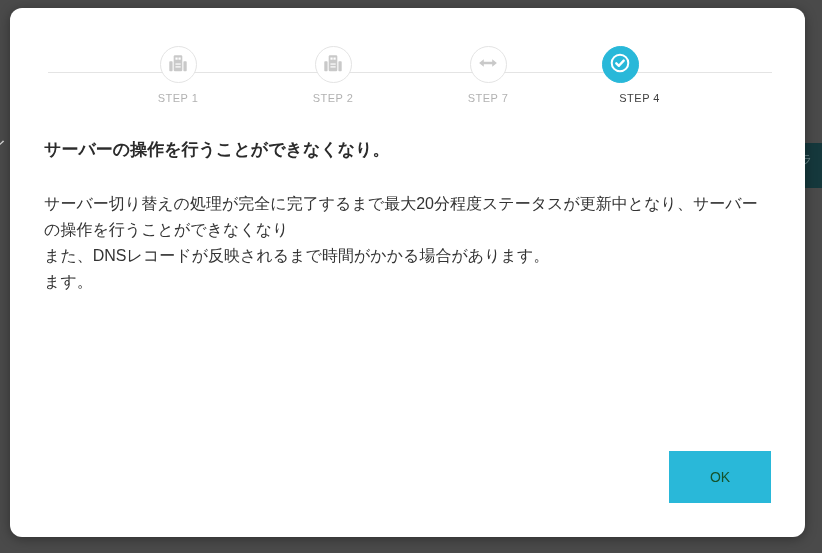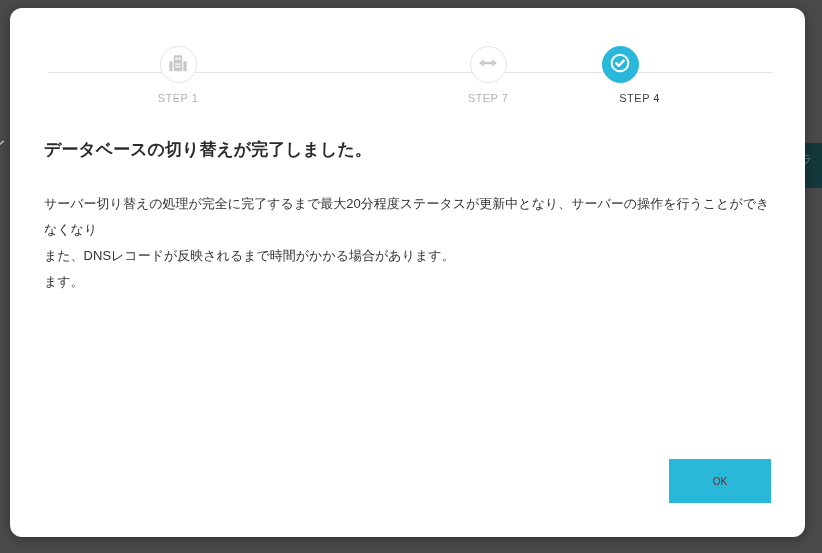--- a/index.html
+++ b/index.html
@@ -103,34 +103,34 @@
     top: 130px;
     font-size: 17px;
     font-weight: bold;
     color: #2b2b2b;
   }
   .dialog-body {
     position: absolute;
     left: 34px;
     top: 183px;
     width: 730px;
-    font-size: 13px;
+    font-size: 16px;
     line-height: 26px;
     color: #333333;
   }
   .ok-button {
     position: absolute;
     right: 34px;
     bottom: 34px;
     width: 102px;
-    height: 44px;
+    height: 52px;
     background: #29b8d9;
-    color: #7f1d1d;
+    color: #14532d;
     border: none;
-    font-size: 10px;
+    font-size: 14px;
     font-family: "Liberation Sans", "DejaVu Sans", sans-serif;
     cursor: pointer;
   }
 </style>
 </head>
 <body>
 
 <span class="bg-fragment-left">イ</span>
 <div class="bg-fragment-right">
   <span>ラ</span>
@@ -151,20 +151,36 @@
             <rect x="9.2" y="6" width="2.4" height="2.4" fill="#ffffff"></rect>
             <rect x="12.5" y="6" width="2.4" height="2.4" fill="#ffffff"></rect>
             <rect x="9.2" y="12.5" width="5.7" height="1.3" fill="#ffffff"></rect>
             <rect x="9.2" y="15.6" width="5.7" height="1.3" fill="#ffffff"></rect>
           </svg>
         </span>
       </div>
       <div class="step-label">STEP 1</div>
     </div>
 
+    <div class="step step-2">
+      <div class="step-circle">
+        <span>
+          <svg width="22" height="22" viewBox="0 0 24 24">
+            <rect x="2.5" y="10" width="3.6" height="11" rx="0.8" fill="#c9c9c9"></rect>
+            <rect x="17.9" y="10" width="3.6" height="11" rx="0.8" fill="#c9c9c9"></rect>
+            <rect x="7.3" y="3.5" width="9.4" height="17.5" rx="1.4" fill="#c9c9c9"></rect>
+            <rect x="9.2" y="6" width="2.4" height="2.4" fill="#ffffff"></rect>
+            <rect x="12.5" y="6" width="2.4" height="2.4" fill="#ffffff"></rect>
+            <rect x="9.2" y="12.5" width="5.7" height="1.3" fill="#ffffff"></rect>
+            <rect x="9.2" y="15.6" width="5.7" height="1.3" fill="#ffffff"></rect>
+          </svg>
+        </span>
+      </div>
+      <div class="step-label">STEP 2</div>
+    </div>
 
     <div class="step step-3">
       <div class="step-circle">
         <span>
           <svg width="22" height="22" viewBox="0 0 24 24">
             <path d="M7.4 7.9 L2.3 12 L7.4 16.1 V13.4 H16.6 V16.1 L21.7 12 L16.6 7.9 V10.6 H7.4 Z" fill="#c9c9c9"></path>
           </svg>
         </span>
       </div>
       <div class="step-label">STEP 7</div>
@@ -176,21 +192,21 @@
           <svg width="24" height="24" viewBox="0 0 24 24">
             <circle cx="12" cy="12" r="8.3" fill="none" stroke="#ffffff" stroke-width="2"></circle>
             <path d="M8.3 12.3 L10.9 14.8 L15.7 9.6" stroke="#ffffff" stroke-width="2.4" fill="none" stroke-linecap="round" stroke-linejoin="round"></path>
           </svg>
         </span>
       </div>
       <div class="step-label">STEP 4</div>
     </div>
   </div>
 
-  <h1 class="dialog-heading">データベースの切り替えが完了しました。</h1>
+  <h1 class="dialog-heading">サーバーの操作を行うことができなくなり。</h1>
 
   <div class="dialog-body">
     <div>サーバー切り替えの処理が完全に完了するまで最大20分程度ステータスが更新中となり、サーバーの操作を行うことができなくなり</div>
     <div>また、DNSレコードが反映されるまで時間がかかる場合があります。</div>
     <div>ます。</div>
   </div>
 
   <button class="ok-button">OK</button>
 </div>
 

